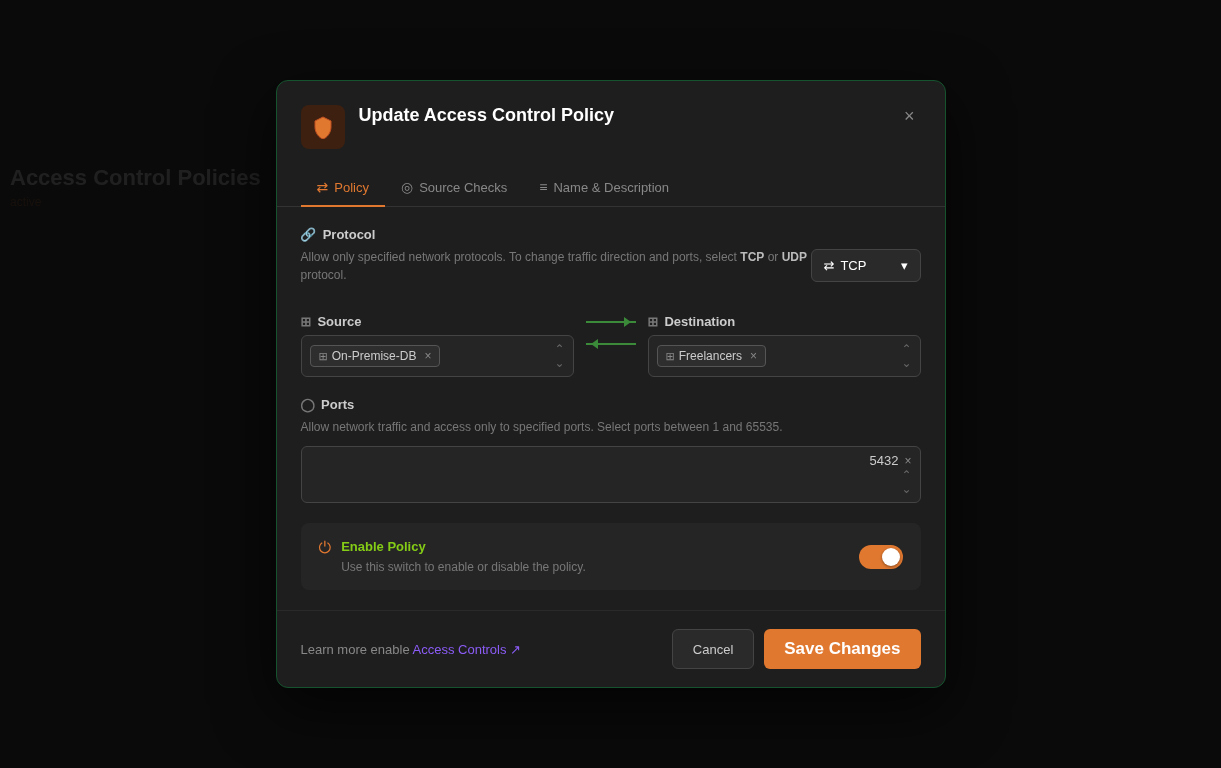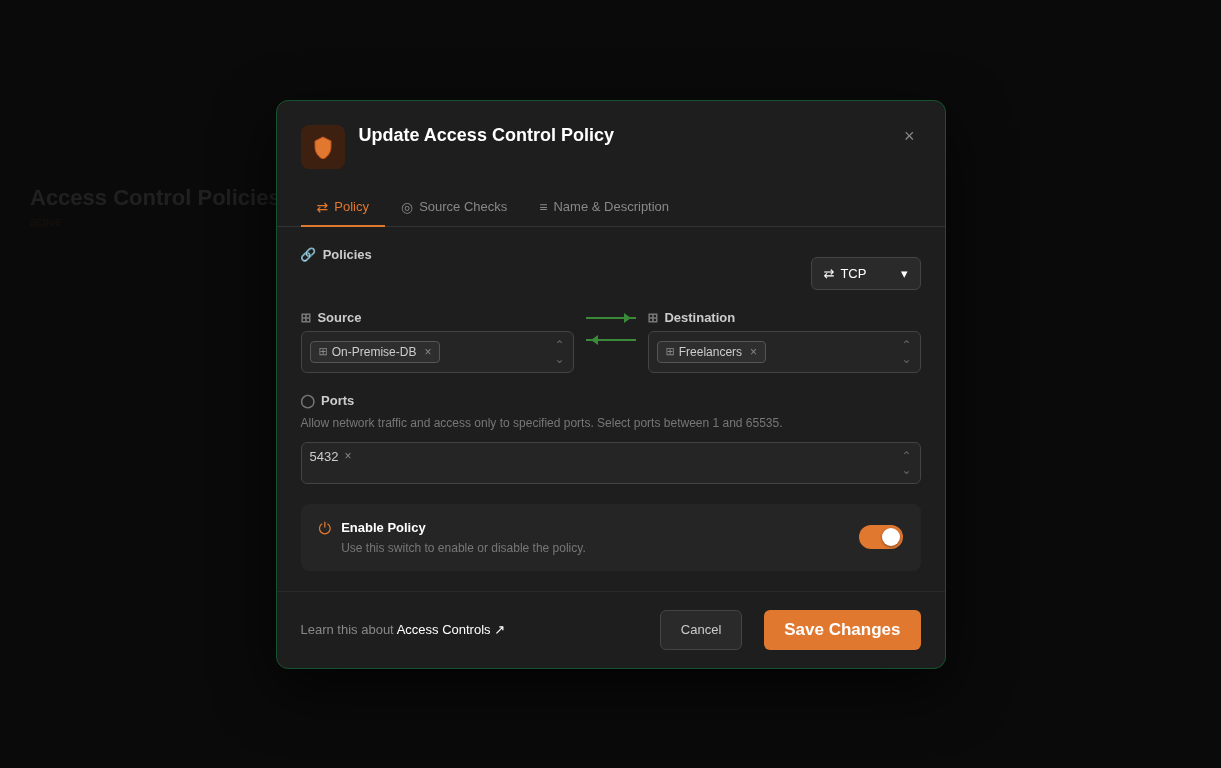--- a/index.html
+++ b/index.html
@@ -13,21 +13,20 @@
       align-items: center;
       justify-content: center;
       overflow: hidden;
       position: relative;
     }
 
     
     .bg-content {
       position: absolute;
       inset: 0;
-      padding: 20px;
     }
 
     .bg-title {
       color: #888;
       font-size: 22px;
       font-weight: 700;
       margin-top: 165px;
       margin-left: 10px;
       opacity: 0.5;
     }
@@ -308,27 +307,28 @@
       font-size: 12px;
     }
 
     
     .ports-section {
       margin-bottom: 20px;
     }
 
     .port-input-wrap {
       display: flex;
-      align-items: flex-start;
+      align-items: flex-end;
       background: #252525;
       border: 1px solid #444;
       border-radius: 6px;
       padding: 6px 8px;
       min-height: 40px;
       margin-top: 8px;
+      flex-direction: column;
     }
 
     .port-tag {
       display: flex;
       align-items: center;
       gap: 4px;
       background: transparent;
       border: none;
       color: #ccc;
       font-size: 13px;
@@ -355,21 +355,21 @@
 
     .enable-policy-left {
       display: flex;
       align-items: flex-start;
       gap: 10px;
     }
 
     .enable-policy-title {
       font-size: 13px;
       font-weight: 600;
-      color: #ffffff;
+      color: #84cc16;
       margin-bottom: 3px;
     }
 
     .enable-policy-desc {
       font-size: 12px;
       color: #777;
       margin-top: 6px;
     }
 
     
@@ -408,27 +408,27 @@
       align-items: center;
       justify-content: space-between;
     }
 
     .footer-learn {
       font-size: 13px;
       color: #888;
     }
 
     .footer-learn a {
-      color: #ffffff;
+      color: #8b5cf6;
       text-decoration: none;
     }
 
     .footer-actions {
       display: flex;
-      gap: 22px;
+      gap: 10px;
     }
 
     .btn-cancel {
       background: #2a2a2a;
       border: 1px solid #444;
       border-radius: 6px;
       color: #ccc;
       font-size: 13px;
       padding: 10px 20px;
       cursor: pointer;
@@ -493,21 +493,24 @@
       <span>Name &amp; Description</span>
     </div>
   </div>
 
   <div class="modal-body">
 
     <div class="protocol-row">
       <div class="protocol-left">
         <div class="section-label">
           <span class="section-icon">🔗</span>
-          <span>Policies</span>
+          <span>Protocol</span>
+        </div>
+        <div class="section-desc">
+          <span>Allow only specified network protocols. To change traffic direction and ports, select </span><strong>TCP</strong><span> or </span><strong>UDP</strong><span> protocol.</span>
         </div>
       </div>
       <button class="protocol-dropdown">
         <div class="protocol-dropdown-inner">
           <span>⇄</span>
           <span>TCP</span>
         </div>
         <span>▾</span>
       </button>
     </div>
@@ -581,21 +584,21 @@
         <div class="toggle-track">
           <div class="toggle-thumb"></div>
         </div>
       </div>
     </div>
 
   </div>
 
   <div class="modal-footer">
     <div class="footer-learn">
-      <span>Learn this about </span>
+      <span>Learn more enable </span>
       <a href="#">
         <span>Access Controls</span>
         <span>↗</span>
       </a>
     </div>
     <div class="footer-actions">
       <button class="btn-cancel">Cancel</button>
       <button class="btn-save">Save Changes</button>
     </div>
   </div>

